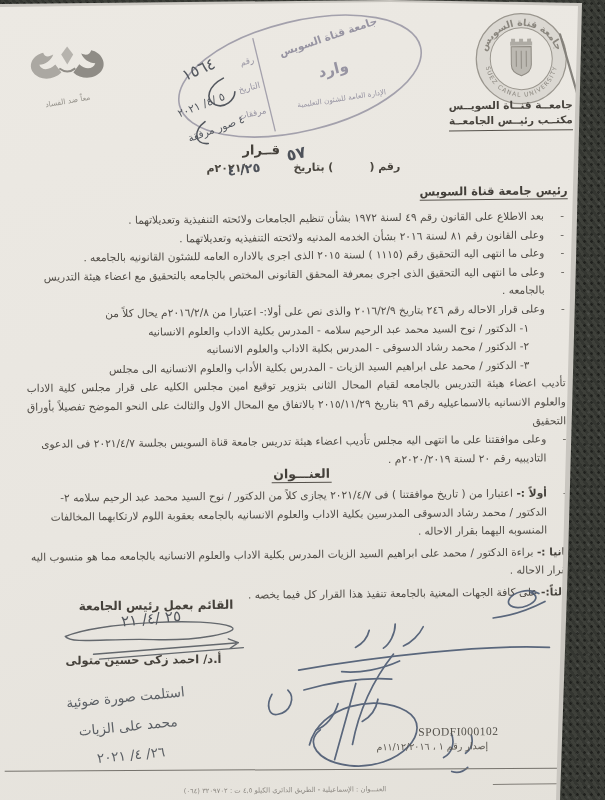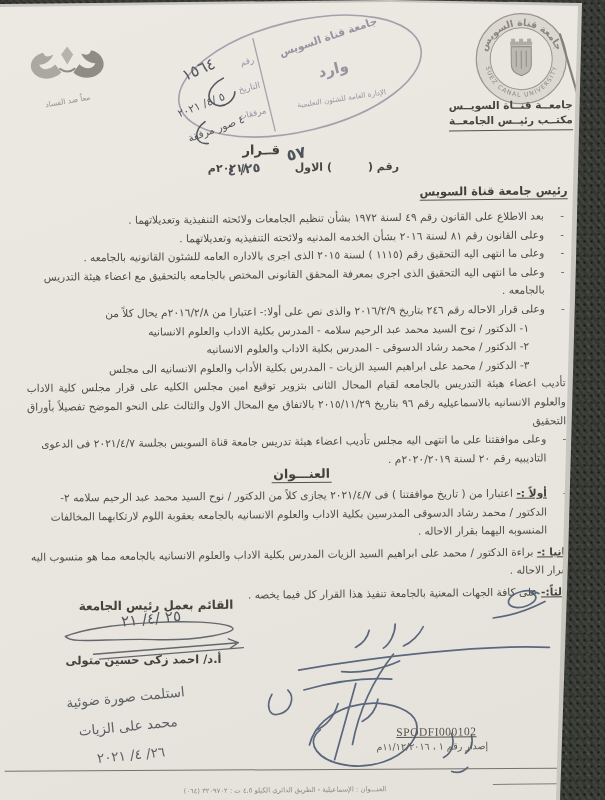--- a/index.html
+++ b/index.html
@@ -44,28 +44,28 @@
   .clause{position:relative;padding-right:26px;}
   .clause .dash{position:absolute;right:6px;top:0;}
   .subitem{padding-right:42px;}
   .cont{padding-right:6px;text-align:justify;}
   #qarrar{top:466px;left:225px;width:150px;text-align:center;font-weight:bold;font-size:12.5px;color:#433f39;direction:rtl;}
   #qarrar span{border-bottom:1.4px solid #55514b;padding:0 2px 1px;}
   #decisions{top:486px;right:34px;left:26px;font-size:10.6px;line-height:18.6px;text-align:right;direction:rtl;}
   .decision{position:relative;padding-right:26px;margin-bottom:3px;}
   .decision.nodash{padding-right:4px;}
   .decision .dash{position:absolute;right:6px;top:0;}
-  .dlabel{font-weight:bold;text-decoration:underline;color:#45413b;}
+  .dlabel{font-weight:bold;color:#45413b;}
   
   #sig-title{top:597px;left:58px;width:190px;text-align:center;font-weight:bold;font-size:12px;color:#45413b;direction:rtl;}
   #sig-name{top:651px;left:40px;width:200px;text-align:center;font-weight:bold;font-size:11.5px;color:#45413b;direction:rtl;}
   #hw-sig-date{top:608px;left:118px;font-size:15px;color:#53575e;transform:rotate(-5deg);direction:rtl;}
   #receipt{top:681px;left:26px;width:196px;text-align:center;transform:rotate(-5deg);color:#5c6065;font-size:13.5px;line-height:29px;direction:rtl;}
   
-  #code{top:727px;left:392px;font-family:"Liberation Serif",serif;font-size:11.5px;color:#55524c;letter-spacing:.5px;text-decoration:underline;}
+  #code{top:727px;left:414px;font-family:"Liberation Serif",serif;font-size:11.5px;color:#55524c;letter-spacing:.5px;}
   #issue{top:742px;left:372px;font-size:9.5px;color:#5a564f;direction:rtl;}
   #rule-main{top:769px;left:0;width:558px;border-top:1.3px solid #75726c;transform:rotate(.3deg);}
   #rule-short{top:786px;left:488px;width:66px;border-top:1px solid #807d77;}
   #footer-text{top:786px;left:55px;width:450px;text-align:center;font-size:6.8px;color:#8b8781;direction:rtl;white-space:nowrap;}
   svg{overflow:visible;}
 </style>
 </head>
 <body>
 
 <div id="sheet-behind"></div>
@@ -130,21 +130,21 @@
       </g>
       <g fill="#53575e">
         <text x="18" y="42" font-size="16" transform="rotate(-10 18 42)">١٥٦٤</text>
         <text x="4" y="76" font-size="11" transform="rotate(-8 4 76)">٥ /٤/ ٢٠٢١</text>
         <text x="8" y="102" font-size="10.5" transform="rotate(-6 8 102)">٤ صور مرفقة</text>
         <path d="M56 48 c-16 4 -24 16 -14 24 c8 6 20 0 22 -8 M28 86 c-14 6 -16 20 -2 22" stroke="#53575e" stroke-width="1.6" fill="none" stroke-linecap="round"></path>
       </g>
     </svg>
 
     <div class="abs" id="decree-word">قــرار</div>
-    <div class="abs" id="decree-line"><span>رقم (</span><span class="gap1"></span><span>) الاول</span><span class="gap2"></span><span>/٢٠٢١م</span></div>
+    <div class="abs" id="decree-line"><span>رقم (</span><span class="gap1"></span><span>) بتاريخ</span><span class="gap2"></span><span>/٢٠٢١م</span></div>
     <div class="abs" id="hw-decree-num">٥٧</div>
     <div class="abs" id="hw-decree-day">٢٥/ ٤</div>
 
     <div class="abs" id="heading">رئيس جامعة قناة السويس</div>
 
     <div class="abs ar ink" id="clauses">
       <div class="clause"><span class="dash">-</span><span>بعد الاطلاع على القانون رقم ٤٩ لسنة ١٩٧٢ بشأن تنظيم الجامعات ولائحته التنفيذية وتعديلاتهما .</span></div>
       <div class="clause"><span class="dash">-</span><span>وعلى القانون رقم ٨١ لسنة ٢٠١٦ بشأن الخدمه المدنيه ولائحته التنفيذيه وتعديلاتهما .</span></div>
       <div class="clause"><span class="dash">-</span><span>وعلى ما انتهى اليه التحقيق رقم (١١١٥ ) لسنة ٢٠١٥ الذى اجرى بالاداره العامه للشئون القانونيه بالجامعه .</span></div>
       <div class="clause"><span class="dash">-</span><span>وعلى ما انتهى اليه التحقيق الذى اجرى بمعرفة المحقق القانونى المختص بالجامعه بالتحقيق مع اعضاء هيئة التدريس بالجامعه .</span></div>

